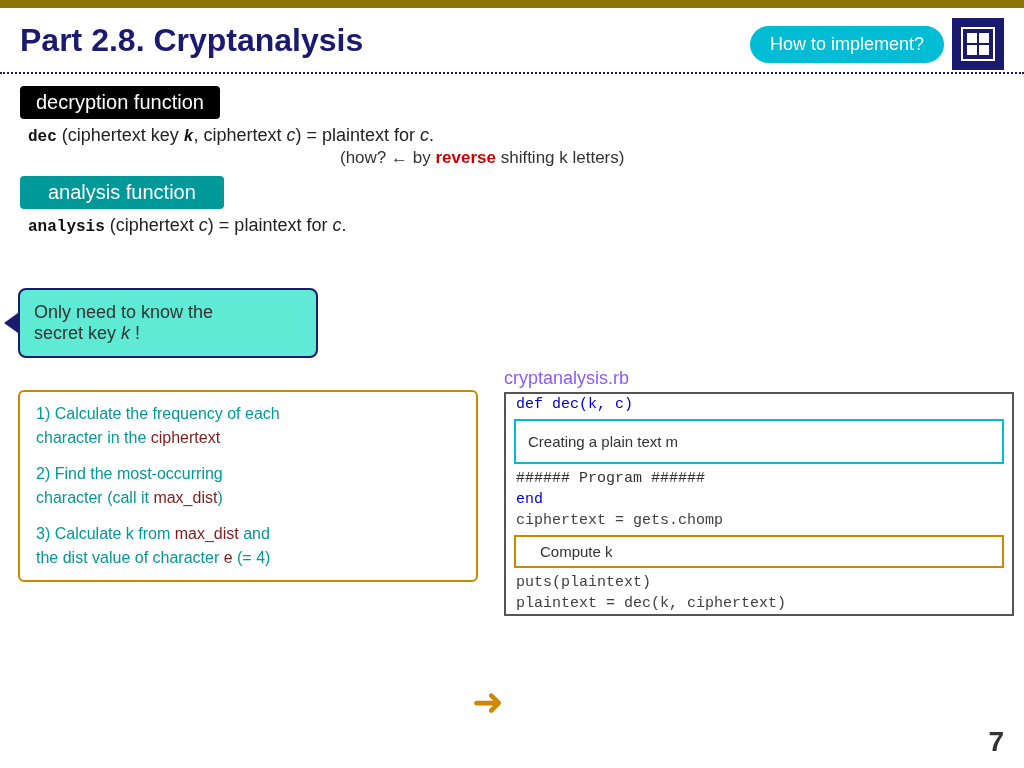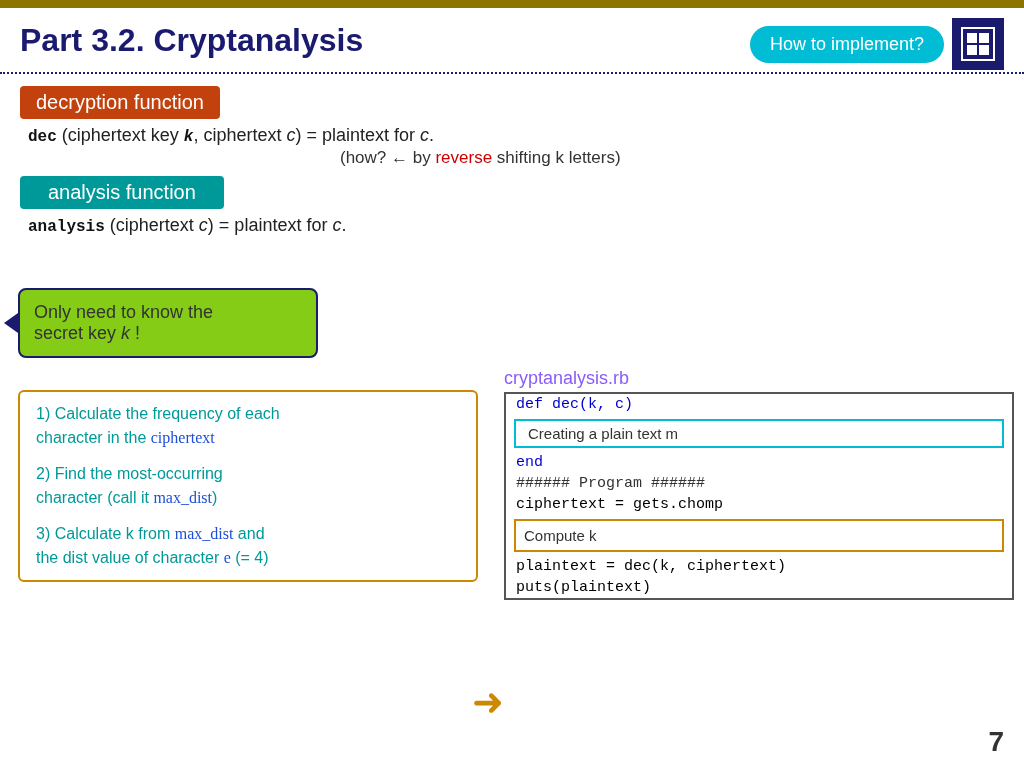--- a/index.html
+++ b/index.html
@@ -72,21 +72,21 @@
       position: absolute;
       top: 72px;
       left: 0;
       right: 0;
       border-top: 2px dotted #1a1a6e;
     }
 
     
     .badge-blue {
       display: inline-block;
-      background: #c2410c;
+      background: #000000;
       color: white;
       font-size: 20px;
       padding: 5px 16px;
       border-radius: 4px;
       font-weight: normal;
     }
 
     .badge-teal {
       display: inline-block;
       background: #009999;
@@ -151,21 +151,21 @@
     .only-need-box {
       position: absolute;
       top: 288px;
       left: 18px;
       width: 300px;
       border: 2px solid #1a1a6e;
       border-radius: 8px;
       padding: 12px 14px;
       font-size: 18px;
       color: #333;
-      background: #84cc16;
+      background: #5eead4;
     }
 
     .only-need-box::before {
       content: '';
       position: absolute;
       left: -2px;
       top: 50%;
       transform: translateY(-50%) translateX(-100%);
       border-top: 10px solid transparent;
       border-bottom: 10px solid transparent;
@@ -193,57 +193,57 @@
 
     .steps-box .step:last-child {
       margin-bottom: 0;
     }
 
     .steps-box .teal-text {
       color: #009999;
     }
 
     .steps-box .mono {
-      font-family: Liberation Serif, serif;
-      color: #1d4ed8;
+      font-family: Liberation Sans, sans-serif;
+      color: #7f1d1d;
     }
 
     
     .arrow {
       position: absolute;
       top: 680px;
       left: 472px;
       font-size: 38px;
       color: #cc8800;
     }
 
     .code-line {
       font-family: 'Courier New', monospace;
       font-size: 15px;
       padding: 2px 10px;
-      color: #000000;
+      color: #404040;
     }
 
     .code-line.blue { color: #0000cc; }
     .code-line.teal-c { color: #009999; }
     .code-line.hash { color: #333; }
 
     .code-inner-box-cyan {
       border: 2px solid #00bcd4;
       margin: 4px 8px;
-      padding: 4px 12px;
+      padding: 12px 12px;
       font-size: 15px;
       color: #333;
       font-family: sans-serif;
     }
 
     .code-inner-box-yellow {
       border: 2px solid #cc8800;
       margin: 4px 8px;
-      padding: 6px 8px;
+      padding: 6px 24px;
       font-size: 15px;
       color: #333;
       font-family: sans-serif;
     }
 
     
     .page-num {
       position: absolute;
       bottom: 10px;
       right: 20px;
@@ -260,21 +260,21 @@
       font-size: 18px;
       color: #8b5cf6;
     }
   </style>
 </head>
 <body>
 
 <div class="top-bar"></div>
 
 <div class="header">
-  <div class="title">Part 3.2.  Cryptanalysis</div>
+  <div class="title">Part 2.8.  Cryptanalysis</div>
   <div class="header-right">
     <div class="how-to-btn">How to implement?</div>
     <div class="tokyo-tech-logo">
       <svg width="38" height="38" viewBox="0 0 38 38" fill="none">
         <rect x="3" y="3" width="32" height="32" fill="none" stroke="white" stroke-width="2"></rect>
         <rect x="8" y="8" width="10" height="10" fill="white"></rect>
         <rect x="20" y="8" width="10" height="10" fill="white"></rect>
         <rect x="8" y="20" width="10" height="10" fill="white"></rect>
         <rect x="20" y="20" width="10" height="10" fill="white"></rect>
       </svg>
@@ -285,21 +285,21 @@
 <div class="divider"></div>
 
 <div class="content">
 
   <div class="section1">
     <span class="badge-blue">decryption function</span>
     <div class="def-line">
       <span class="fn-name">dec</span><span> (ciphertext key </span><span class="italic fn-name">k</span><span>, ciphertext </span><span class="italic">c</span><span>) = plaintext for </span><span class="italic">c</span><span>.</span>
     </div>
     <div class="how-note">
-      <span>(how? ← by </span><span class="red" style="color: rgb(204, 0, 0); font-weight: normal;">reverse</span><span> shifting </span><span class="italic">k</span><span> letters)</span>
+      <span>(how? ← by </span><span class="red" style="color: rgb(204, 0, 0); font-weight: bold;">reverse</span><span> shifting </span><span class="italic">k</span><span> letters)</span>
     </div>
   </div>
 
   <div class="section2" style="margin-top:8px;">
     <span class="badge-teal">analysis function</span>
     <div class="def-line">
       <span class="fn-name">analysis</span><span> (ciphertext </span><span class="italic">c</span><span>) = plaintext for </span><span class="italic">c</span><span>.</span>
     </div>
   </div>
 </div>
@@ -324,21 +324,21 @@
   </div>
 </div>
 
 <div class="arrow">➜</div>
 
 <div class="crpyt-label">cryptanalysis.rb</div>
 
 <div style="position:absolute; top:392px; left:504px; right:10px; border:2px solid #555; background:white;">
   <div class="code-line blue">def dec(k, c)</div>
   <div class="code-inner-box-cyan">Creating a plain text m</div>
+  <div class="code-line hash">###### Program ######</div>
   <div class="code-line blue">end</div>
-  <div class="code-line hash">###### Program ######</div>
   <div class="code-line">ciphertext = gets.chomp</div>
   <div class="code-inner-box-yellow">Compute k</div>
+  <div class="code-line">puts(plaintext)</div>
   <div class="code-line">plaintext = dec(k, ciphertext)</div>
-  <div class="code-line">puts(plaintext)</div>
 </div>
 
 <div class="page-num">7</div>
 
 </body></html>

